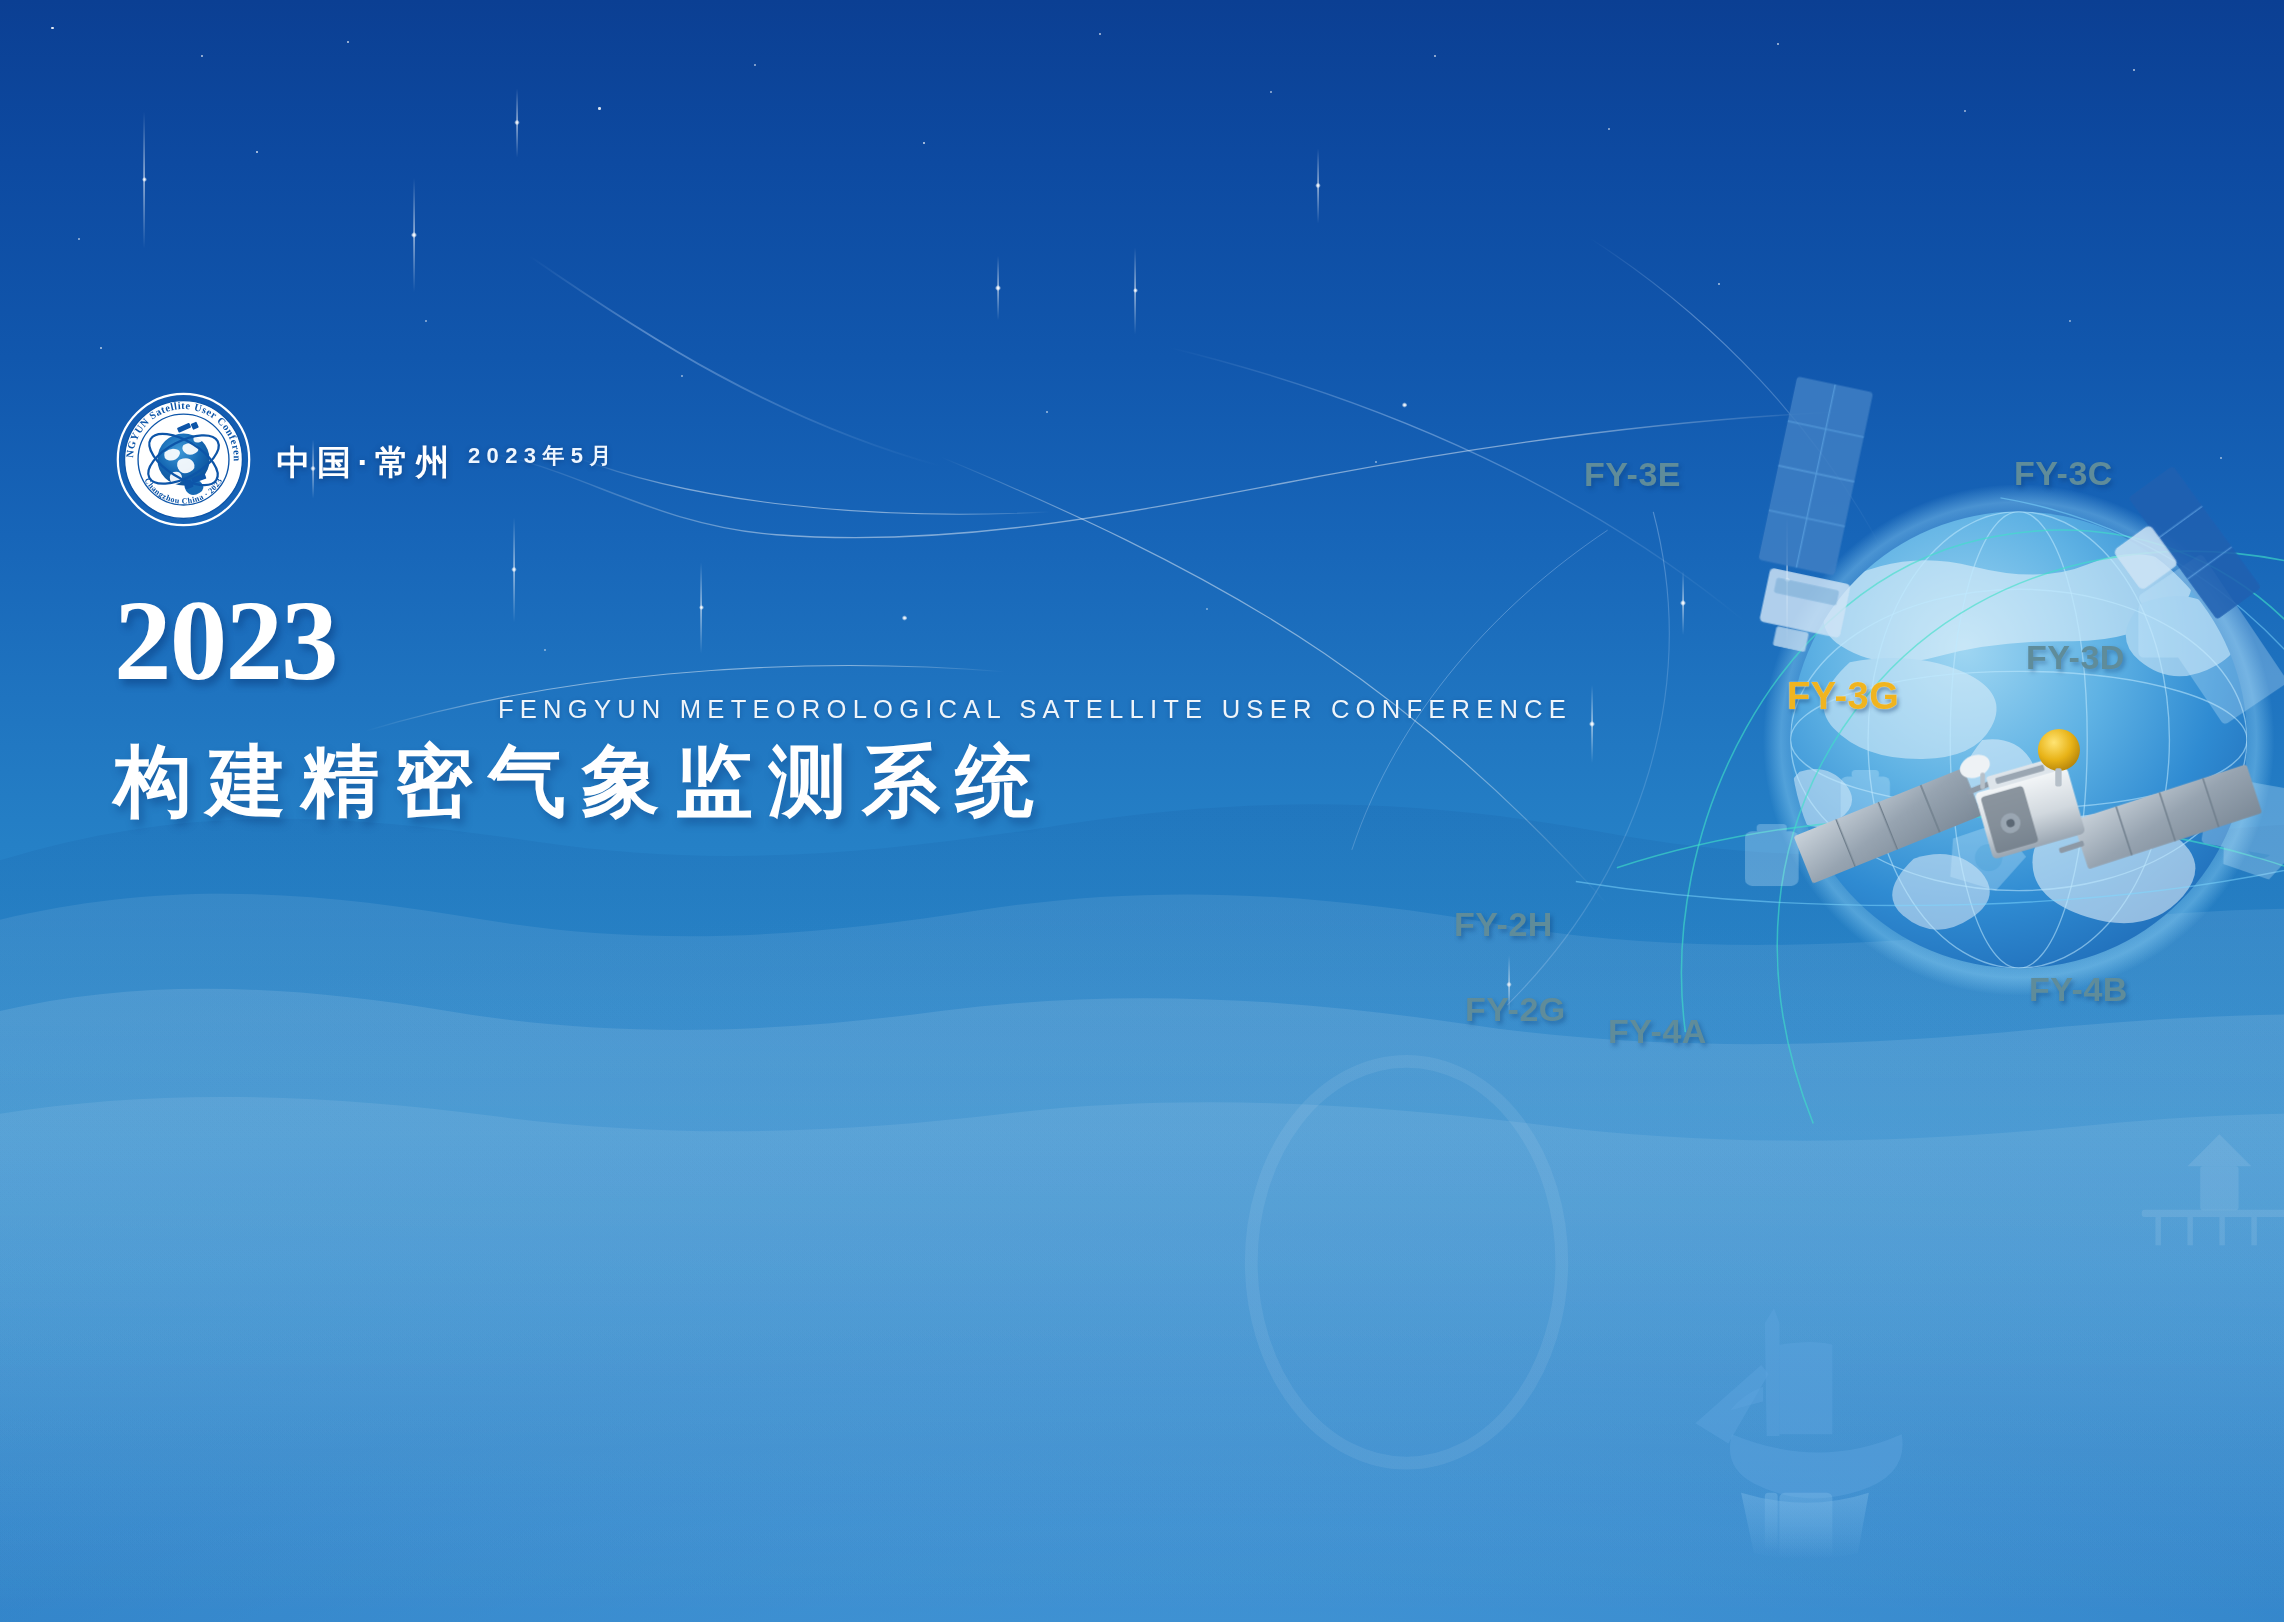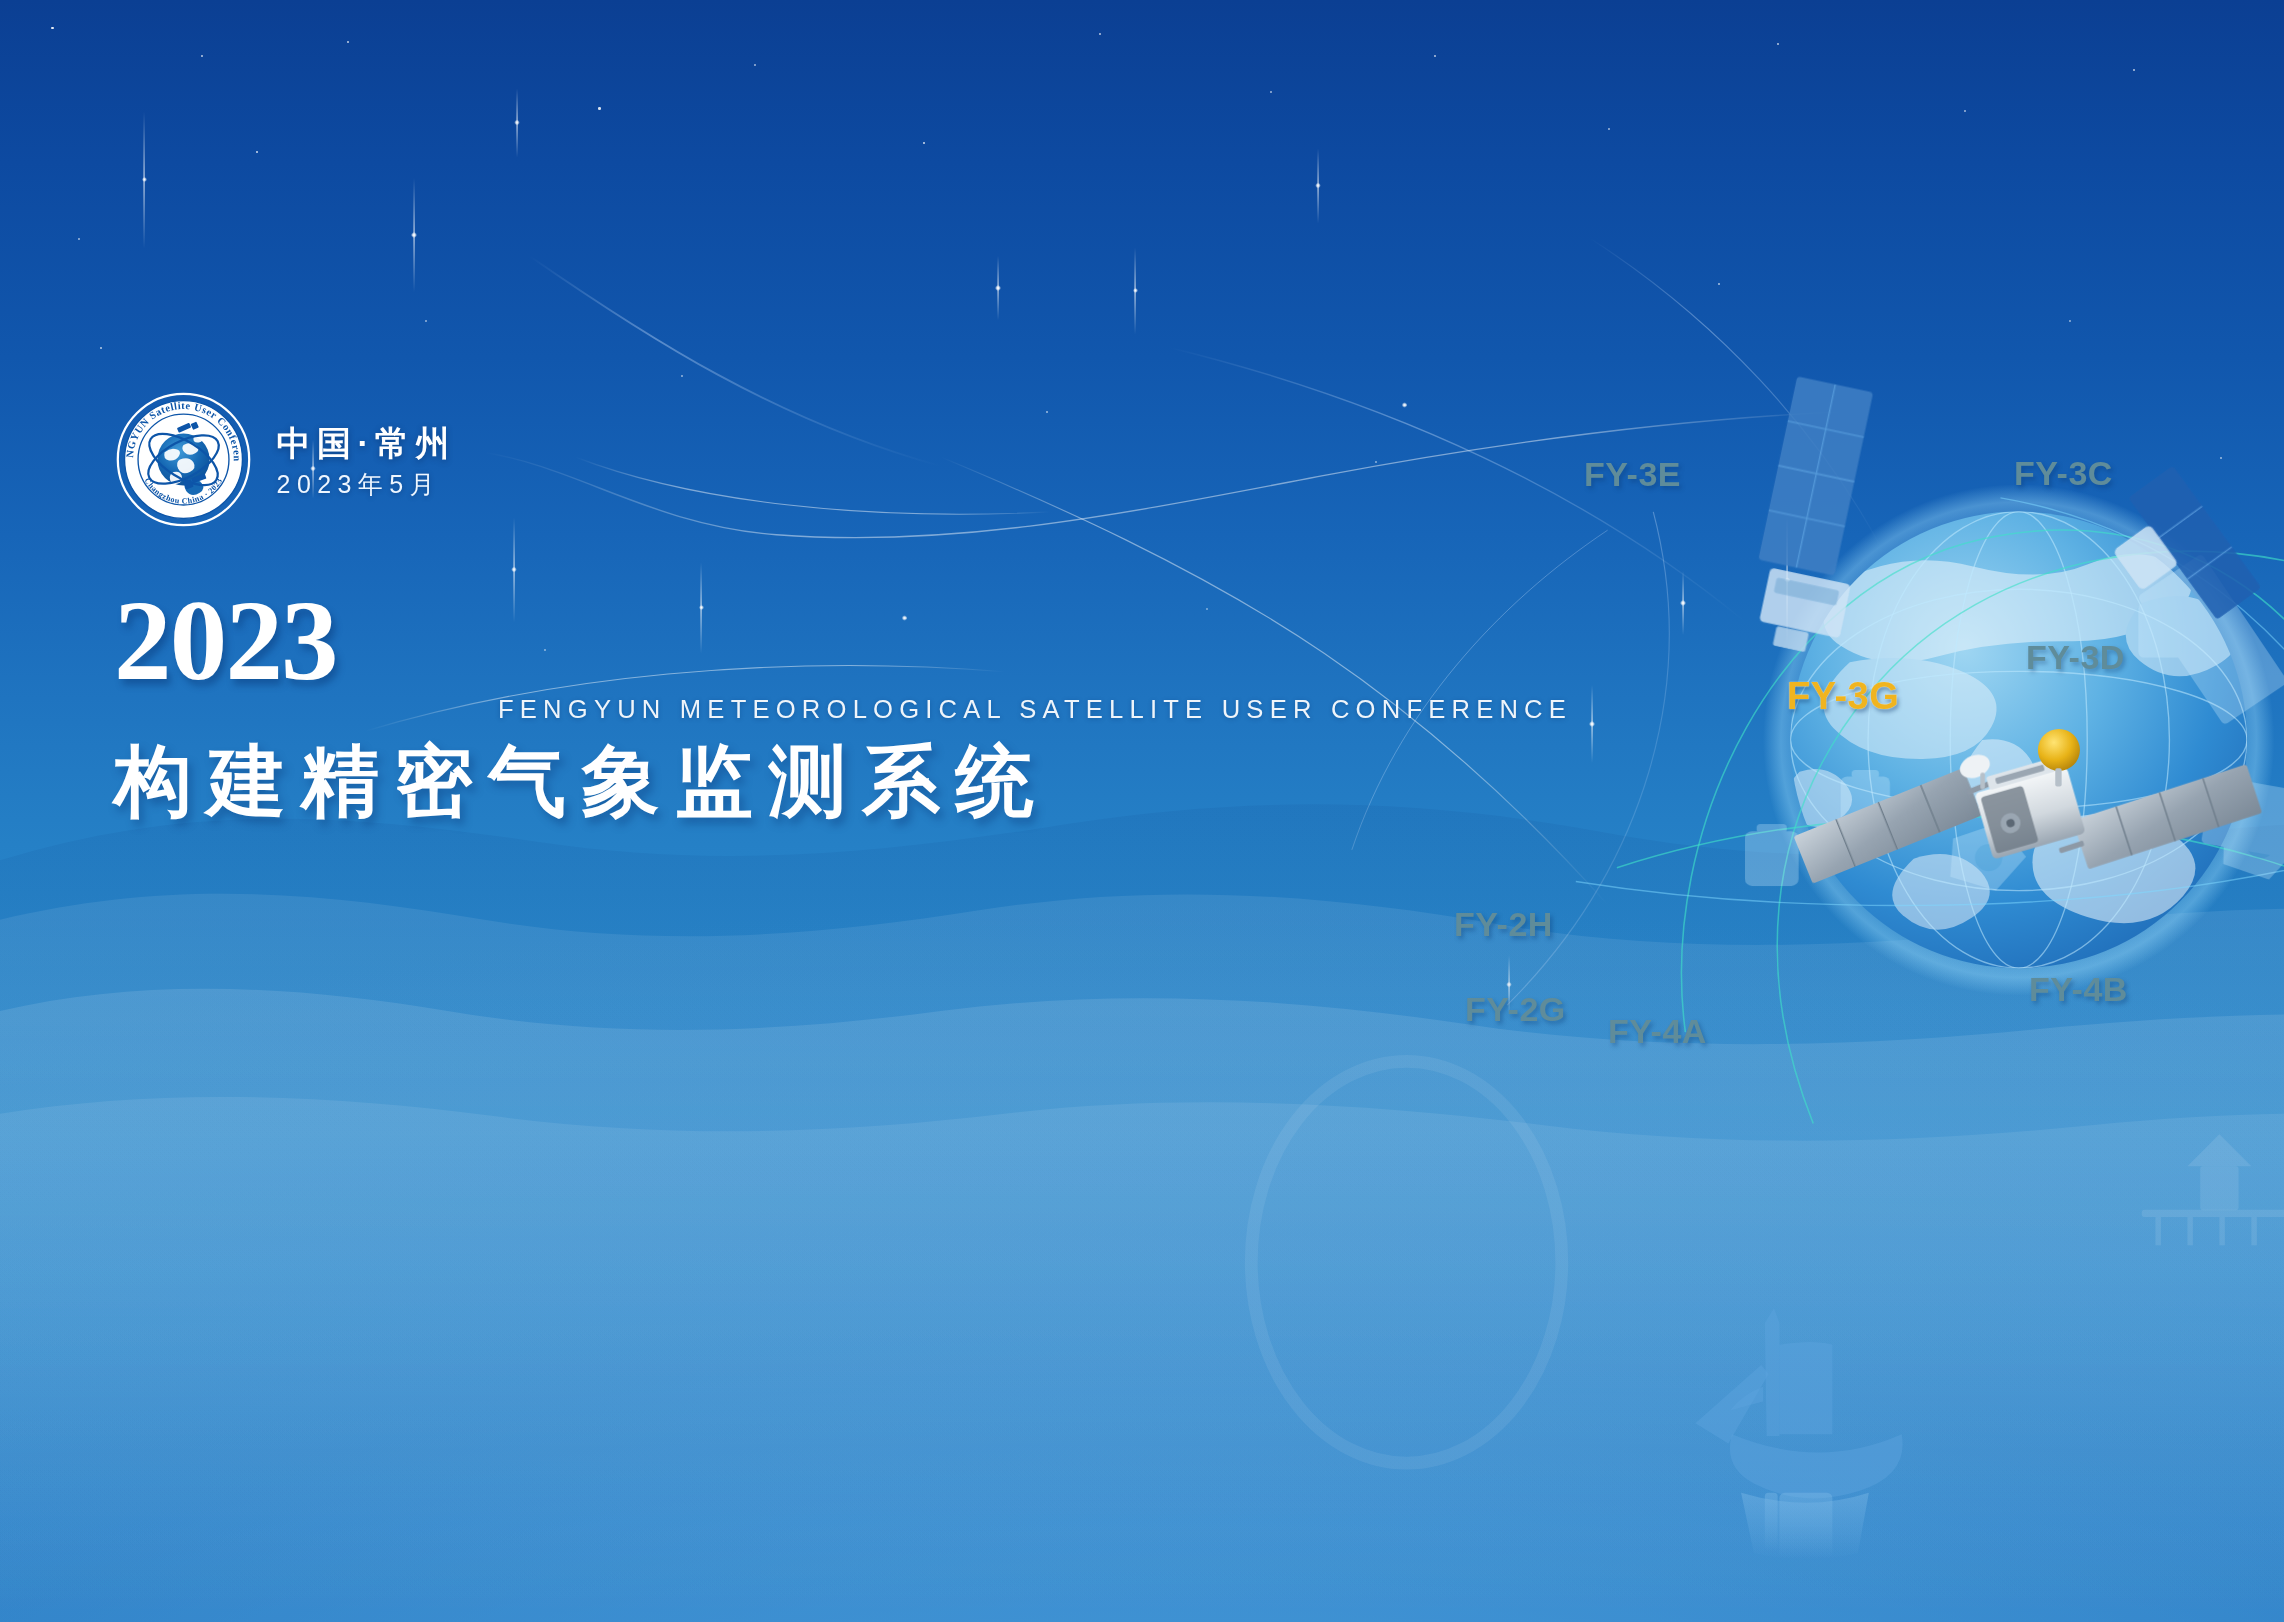--- a/index.html
+++ b/index.html
@@ -38,27 +38,27 @@
   .spark i{position:absolute;left:50%;top:50%;width:5.5px;height:5.5px;margin:-2.7px 0 0 -2.7px;
     border-radius:50%;background:radial-gradient(circle,#fff 0%,rgba(255,255,255,0.65) 35%,rgba(255,255,255,0) 72%);}
 
   
   .waves{position:absolute;left:0;right:0;bottom:0;height:959px;pointer-events:none;}
 
   
   .header{position:absolute;left:116px;top:392px;display:flex;align-items:center;gap:25.6px;}
   .emblem{position:relative;width:135px;height:135px;flex:none;}
   .emblem svg{display:block;width:100%;height:100%;}
-  .hdr-text{display:flex;flex-direction:column;gap:12px;padding-top:4.6px;}
+  .hdr-text{display:flex;gap:12px;padding-top:4.6px;}
   .hdr-city{
     color:#ffffff;font-size:34px;font-weight:700;letter-spacing:6.4px;line-height:1;
     text-shadow:0 1.8px 6.4px rgba(0,30,80,.45);
   }
   .hdr-date{
-    color:#eef6ff;font-size:25px;font-weight:400;letter-spacing:6.4px;line-height:1;
+    color:#eef6ff;font-size:22px;font-weight:700;letter-spacing:6.4px;line-height:1;
     text-shadow:0 1.4px 5px rgba(0,30,80,.40);
   }
 
   
   .titleblock{position:absolute;left:114px;top:594px;width:1553px;}
   .row1{display:flex;align-items:flex-end;gap:28px;}
   .year{
     color:#fff;font-size:115px;font-weight:800;line-height:.82;letter-spacing:-1.8px;
     font-family:Liberation Serif, serif;
     text-shadow:3.7px 5.5px 7.3px rgba(6,48,110,.40);

